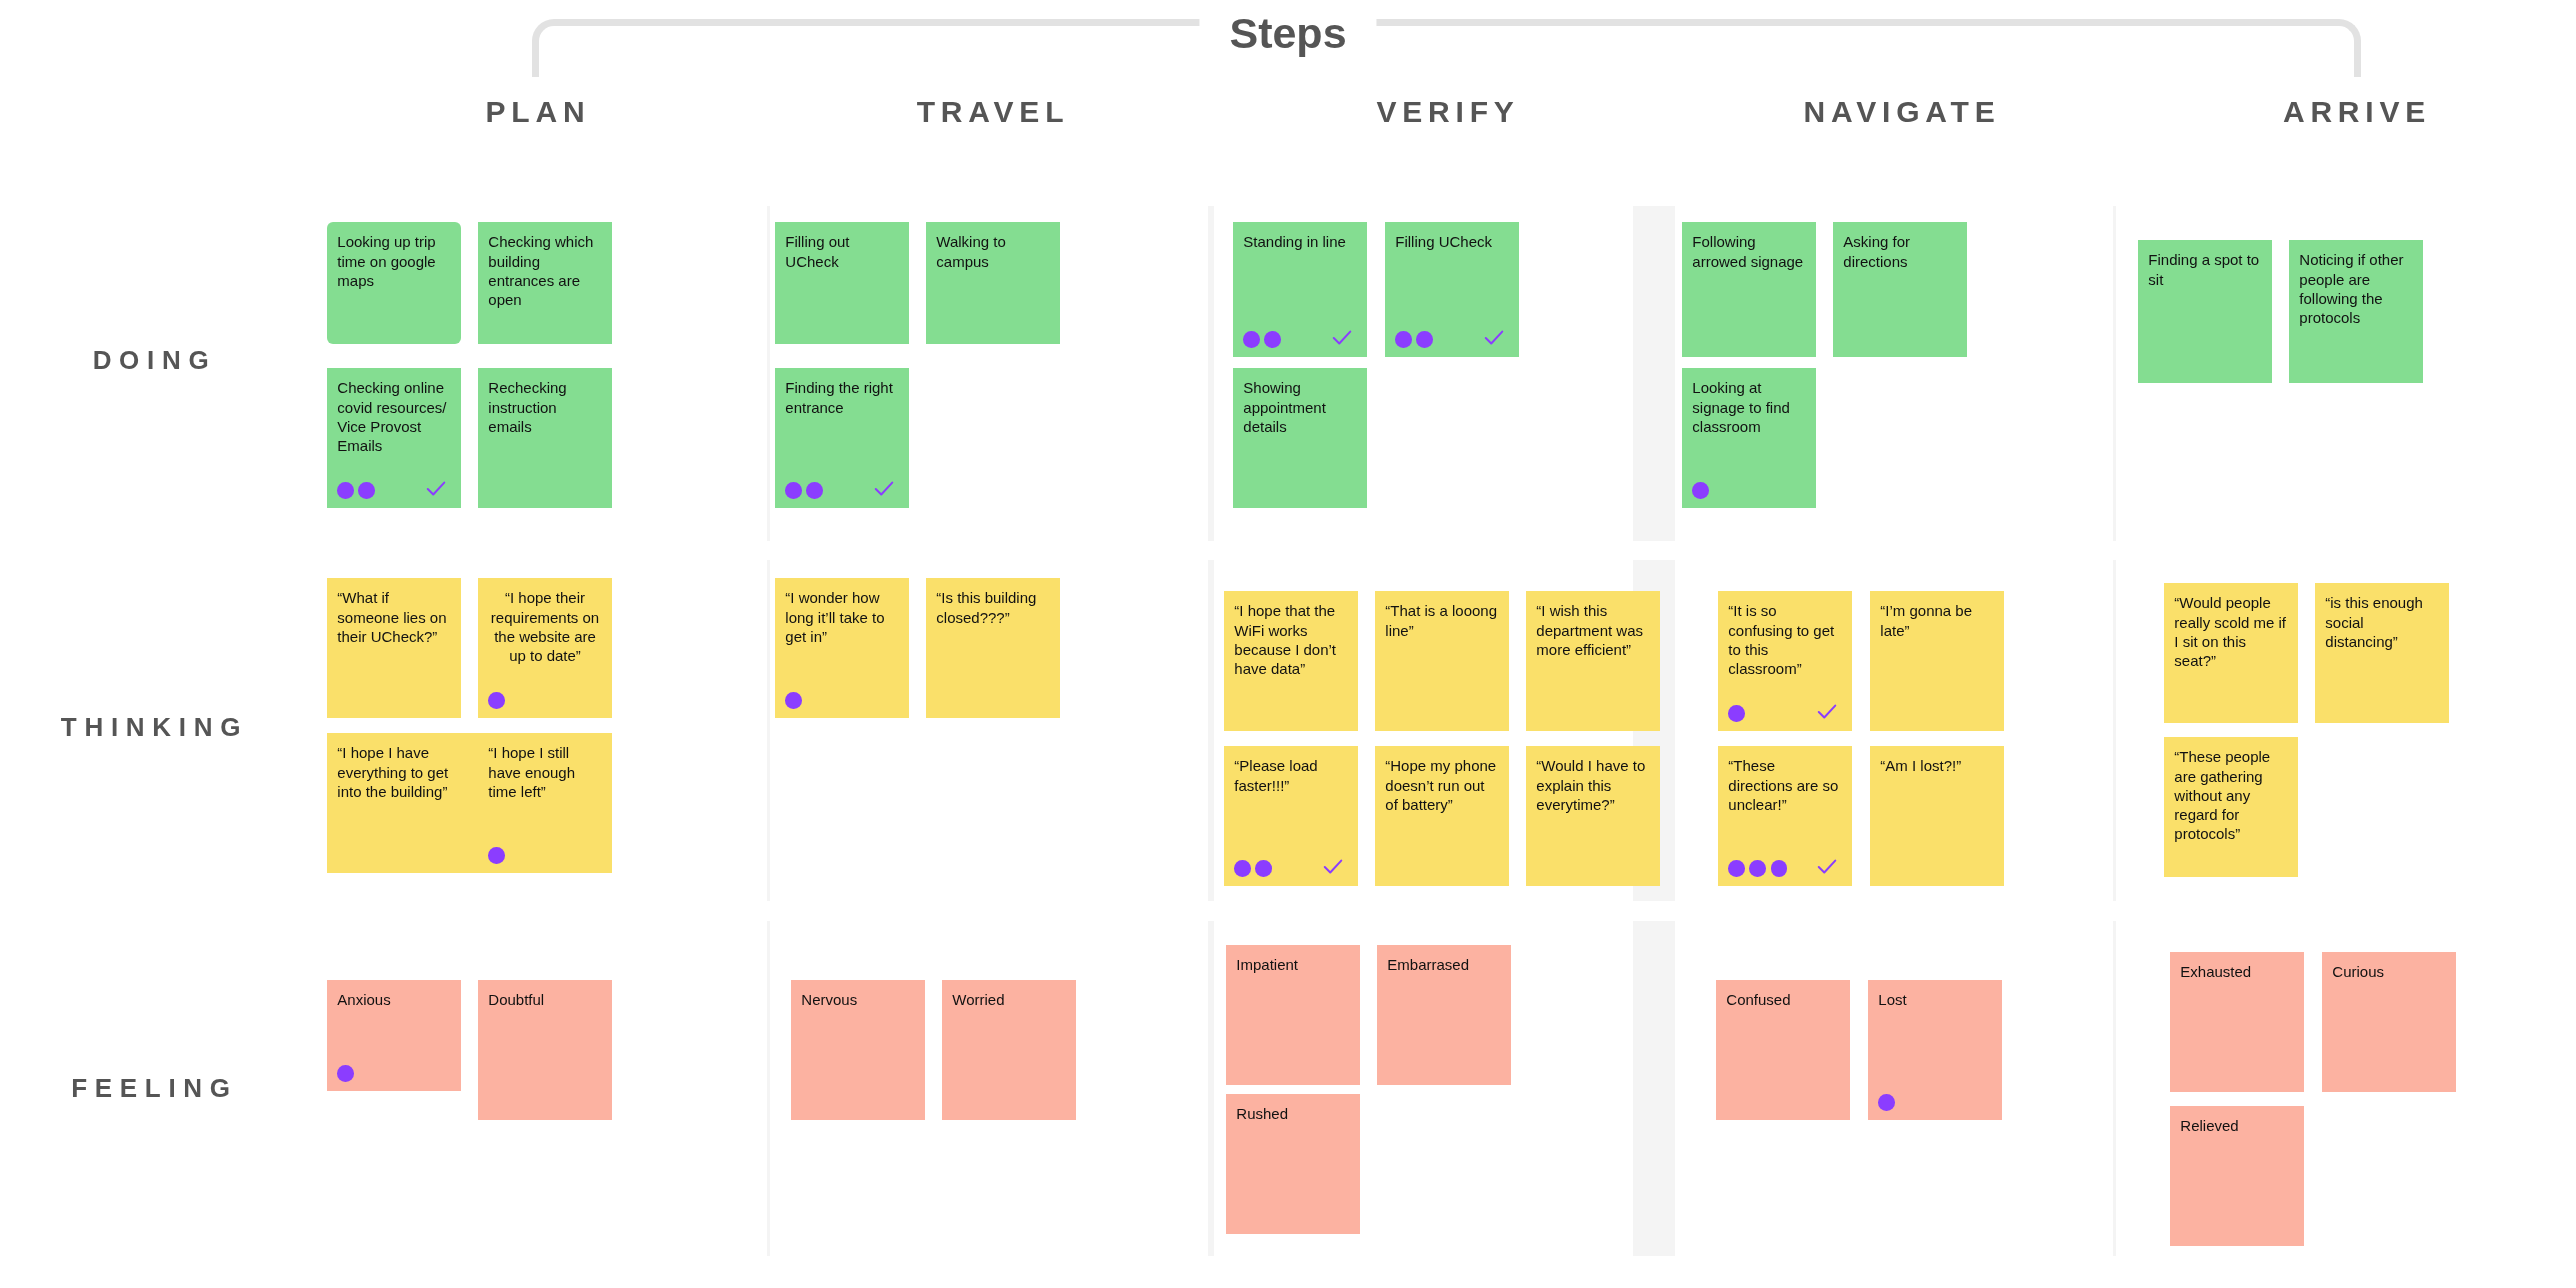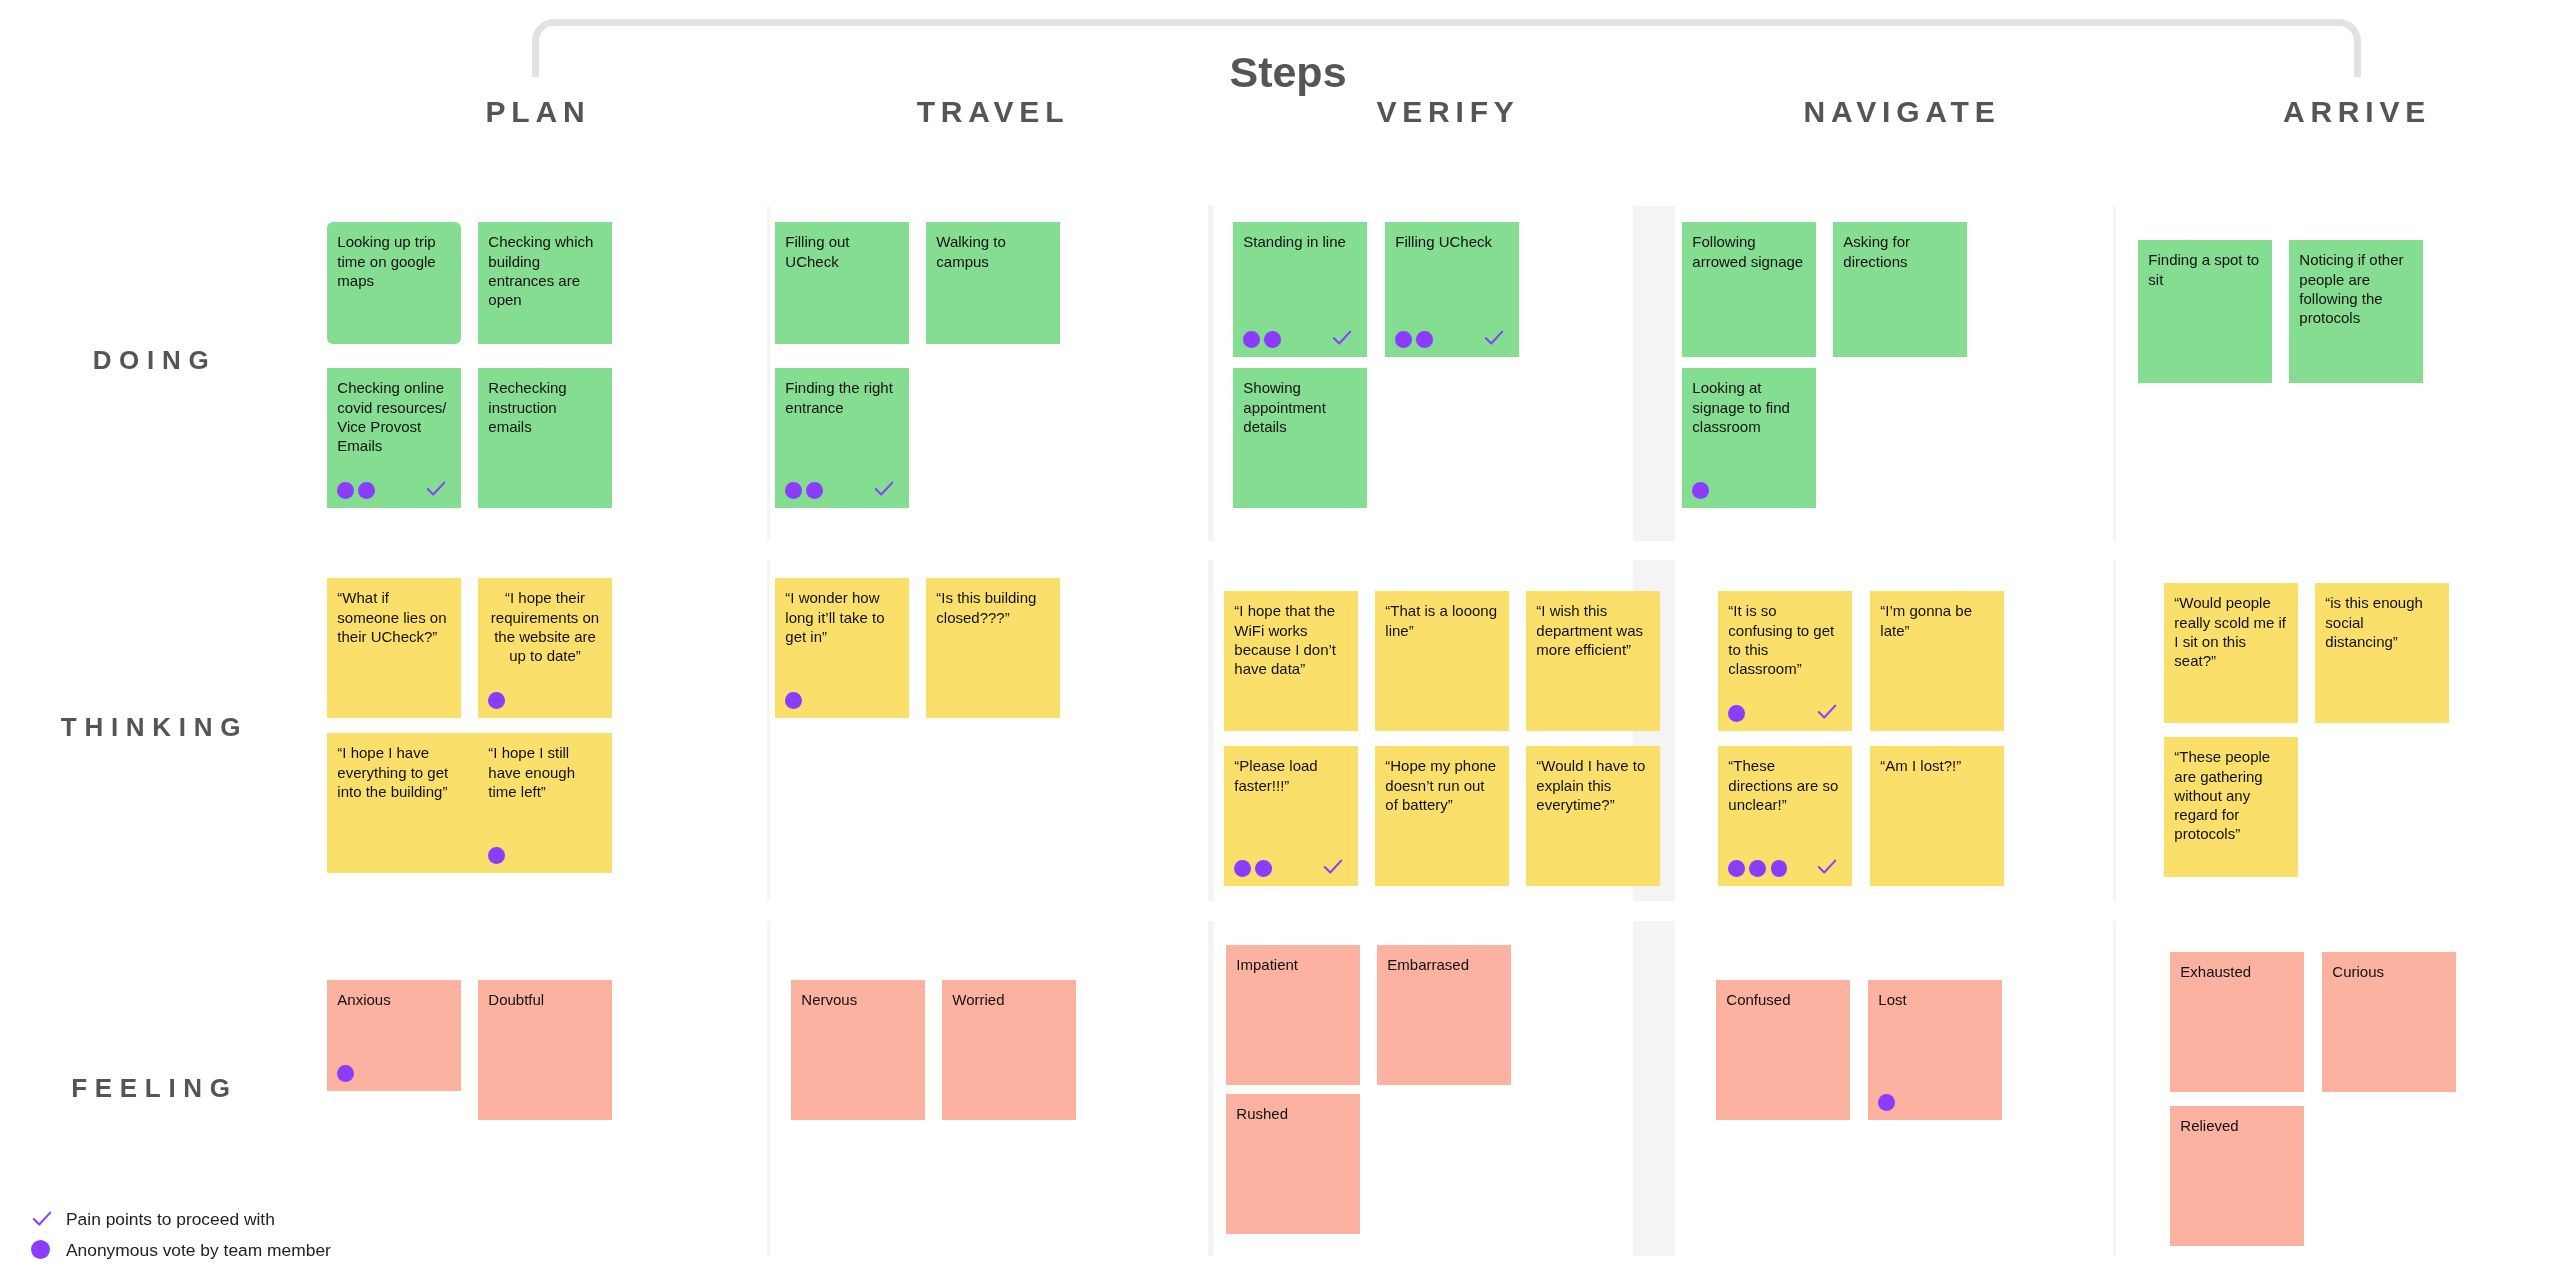--- a/index.html
+++ b/index.html
@@ -28,21 +28,20 @@
     left: 1288px; top: 7.7px;
     transform: translateX(-50%);
     background: #ffffff;
     padding: 0 30px;
     font-size: 43px;
     font-weight: 700;
     color: #555555;
     letter-spacing: 0px;
     line-height: 50px;
     white-space: nowrap;
-    margin-top: 39px;
   }
 
   .col-header {
     position: absolute;
     top: 95px;
     font-size: 30px;
     font-weight: 700;
     color: #555555;
     letter-spacing: 5.8px;
     text-align: center;
@@ -384,31 +383,15 @@
         <span class="card-text">Exhausted</span>
       </div>
       <div class="card pink" style="left: 2322px; top: 952px; width: 134px; height: 140px;">
         <span class="card-text">Curious</span>
       </div>
       <div class="card pink" style="left: 2170px; top: 1106px; width: 134px; height: 140px;">
         <span class="card-text">Relieved</span>
       </div>
     </div>
 
-  <div id="legend">
-      <div class="legend-row">
-        <span class="legend-glyph">
-          <svg viewBox="0 0 24 24" fill="none" stroke="#8b3dff" stroke-width="2.2" stroke-linecap="round" stroke-linejoin="round">
-            <polyline points="3,12 9,18 21,5"></polyline>
-          </svg>
-        </span>
-        <span class="legend-text">Pain points to proceed with</span>
-      </div>
-      <div class="legend-row">
-        <span class="legend-glyph">
-          <span class="legend-dot" style="background: rgb(139, 61, 255);"></span>
-        </span>
-        <span class="legend-text">Anonymous vote by team member</span>
-      </div>
-    </div>
 
 </div>
 
 
 </body></html>

